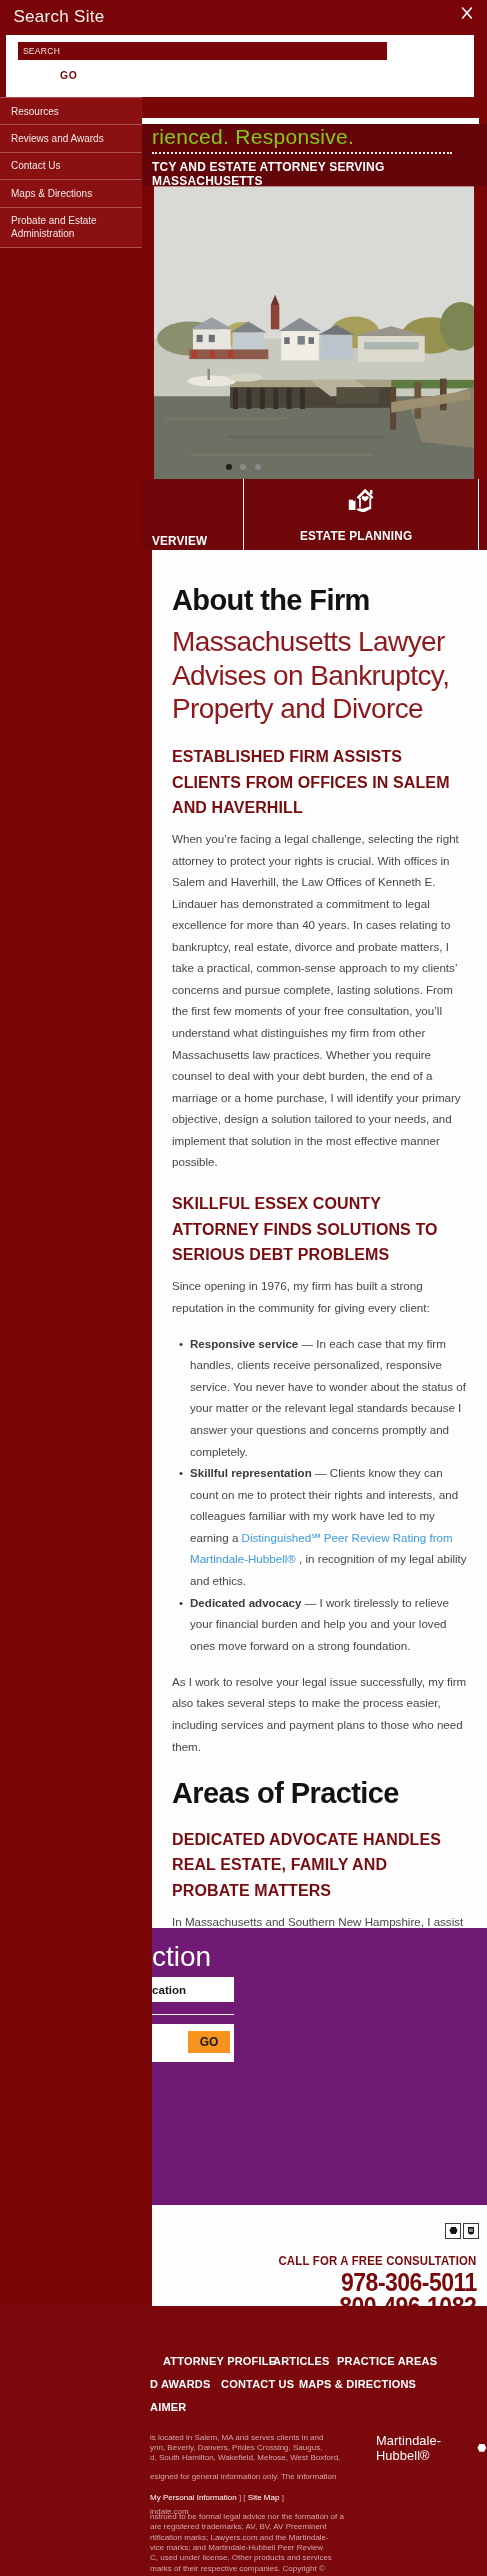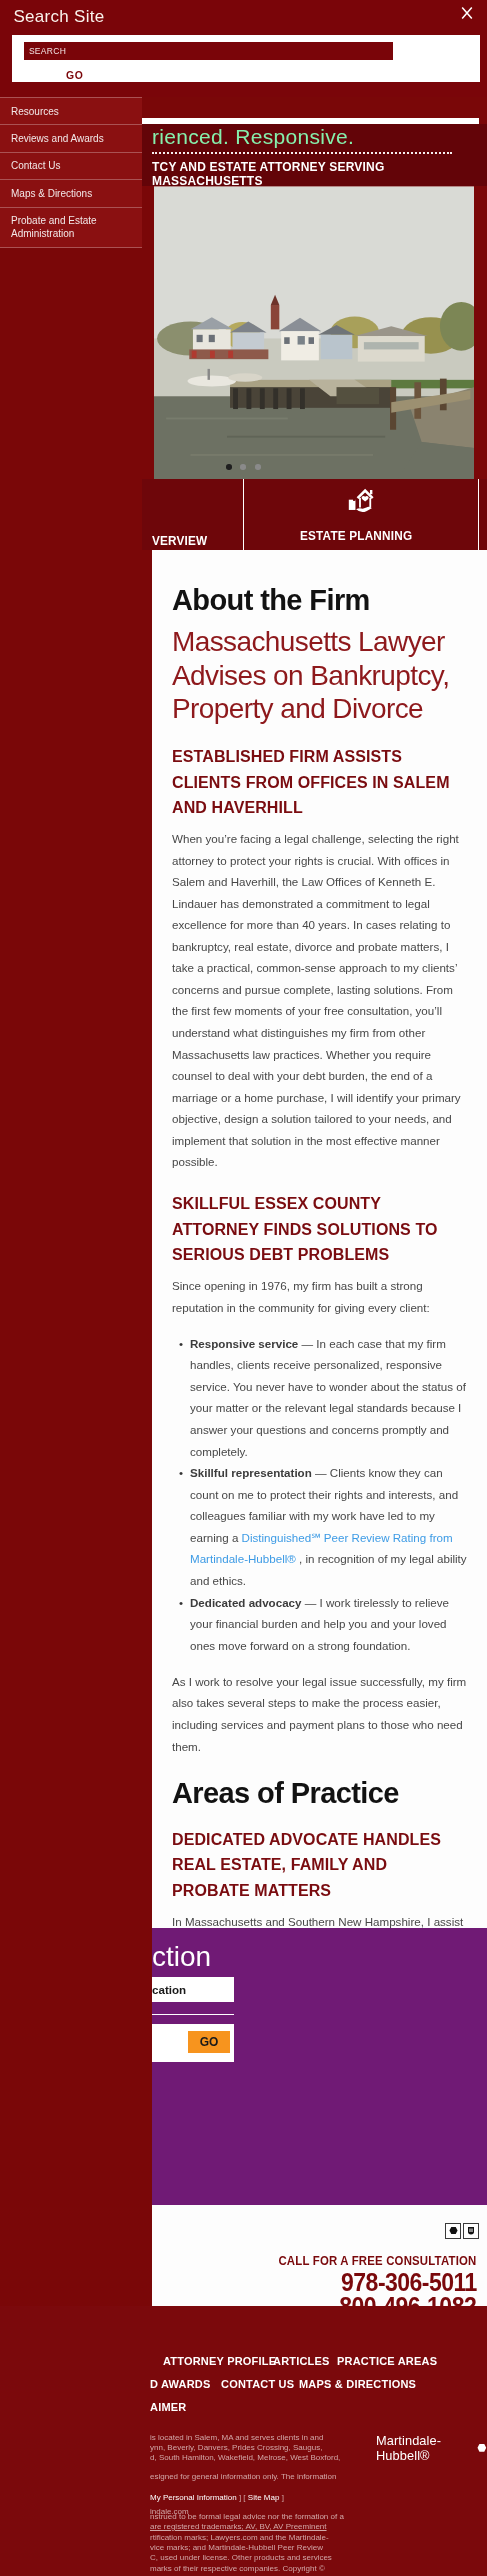--- a/index.html
+++ b/index.html
@@ -3,35 +3,35 @@
 <meta charset="utf-8">
 <style>
   html,body{margin:0;padding:0;background:#4a0404;}
   #page{position:relative;width:487px;height:2576px;margin:0 auto;overflow:hidden;
         background:#7A0708;font-family:"Liberation Sans",sans-serif;}
   .abs{position:absolute;}
   
   #search-bg{left:0;top:0;width:487px;height:97px;background:#7A0509;}
   #search-title{left:13.4px;top:7.3px;font-size:17px;font-weight:300;color:#FAF3EC;letter-spacing:0.3px;}
   #close-x{left:458px;top:3.7px;width:18px;height:18px;cursor:pointer;}
-  #search-panel{left:12px;top:35px;width:468px;height:47px;background:#FFFFFF;}
+  #search-panel{left:6px;top:35px;width:468px;height:62px;background:#FFFFFF;}
   #search-input{position:absolute;left:12px;top:6.7px;width:369px;height:18px;background:#7A0509;
     border:0;color:#fff;font-size:8.5px;padding:0 4.9px;font-family:"Liberation Sans",sans-serif;box-sizing:border-box;}
   #search-input::placeholder{color:#F1E4E4;opacity:1;letter-spacing:0.3px;}
   #go-btn{position:absolute;left:48px;top:34px;background:none;border:0;color:#7A0509;
     font-weight:bold;font-size:10.4px;letter-spacing:0.6px;cursor:pointer;font-family:"Liberation Sans",sans-serif;}
   
   #menu{left:0;top:97px;width:142px;background:#8A1011;}
   .menu-item{display:block;padding:6.7px 11px;color:#F2E8E8;font-size:10px;line-height:1.3;
     border-top:0.6px solid rgba(255,255,255,.28);cursor:pointer;}
   .menu-item:last-child{border-bottom:0.6px solid rgba(255,255,255,.28);}
   
   #hero-topbar{left:142px;top:118px;width:337px;height:6px;background:#fff;}
   #hero-band{left:142px;top:124px;width:345px;height:62px;background:#630408;}
-  #hero-tagline{left:152px;top:125px;font-size:21px;font-weight:300;color:#86efac;letter-spacing:0.3px;}
+  #hero-tagline{left:152px;top:125px;font-size:21px;font-weight:300;color:#84cc16;letter-spacing:0.3px;}
   #hero-dots{left:152px;top:152px;width:300px;height:0;border-top:2.4px dotted #F6EFEF;}
   #hero-subtitle{left:152px;top:160px;font-size:12px;font-weight:bold;color:#FFFFFF;letter-spacing:0.2px;}
   
   #photo{left:154px;top:186px;width:320px;height:294px;}
   .dot{position:absolute;width:5.5px;height:5.5px;border-radius:50%;}
   
   #tabband{left:142px;top:479px;width:345px;height:71px;background:#6E060A;}
   .tabdiv{position:absolute;top:0;width:0.6px;height:71px;background:#FFFFFF;}
   .tablabel{position:absolute;bottom:7.3px;color:#fff;font-weight:bold;font-size:12.8px;letter-spacing:0.2px;
     transform:scaleX(.92);transform-origin:left;white-space:nowrap;}
@@ -268,21 +268,21 @@
             <polygon points="5,2 15,2 19,10 15,18 5,18 1,10" fill="#fff"></polygon>
           </svg></span>
     </div>
 
     <span class="fp" style="left:150px;top:166px;">esigned for general information only. The information</span>
     <span class="fp" style="left:150px;top:177px;margin-top:29px;">nstrued to be formal legal advice nor the formation of a</span>
     <span class="fp" style="left:150px;top:187px;"><span class="wlnk">My Personal Information</span><span> ] [ </span><span class="wlnk">Site Map</span><span> ]</span></span>
 
     <span class="fp" style="left:150px;top:201px;">indale.com</span>
 
-    <span class="fp" style="left:150px;top:216px;text-decoration:underline;">are registered trademarks; AV, BV, AV Preeminent</span>
+    <span class="fp" style="left:150px;top:216px;">are registered trademarks; AV, BV, AV Preeminent</span>
     <span class="fp" style="left:150px;top:227px;">rtification marks; Lawyers.com and the Martindale-</span>
     <span class="fp" style="left:150px;top:237px;">vice marks; and Martindale-Hubbell Peer Review</span>
     <span class="fp" style="left:150px;top:247px;">C, used under license. Other products and services</span>
     <span class="fp" style="left:150px;top:258px;">marks of their respective companies. Copyright ©</span>
     <span class="fp" style="left:150px;top:267px;">.</span>
   </div>
 
 </div>
 
 

